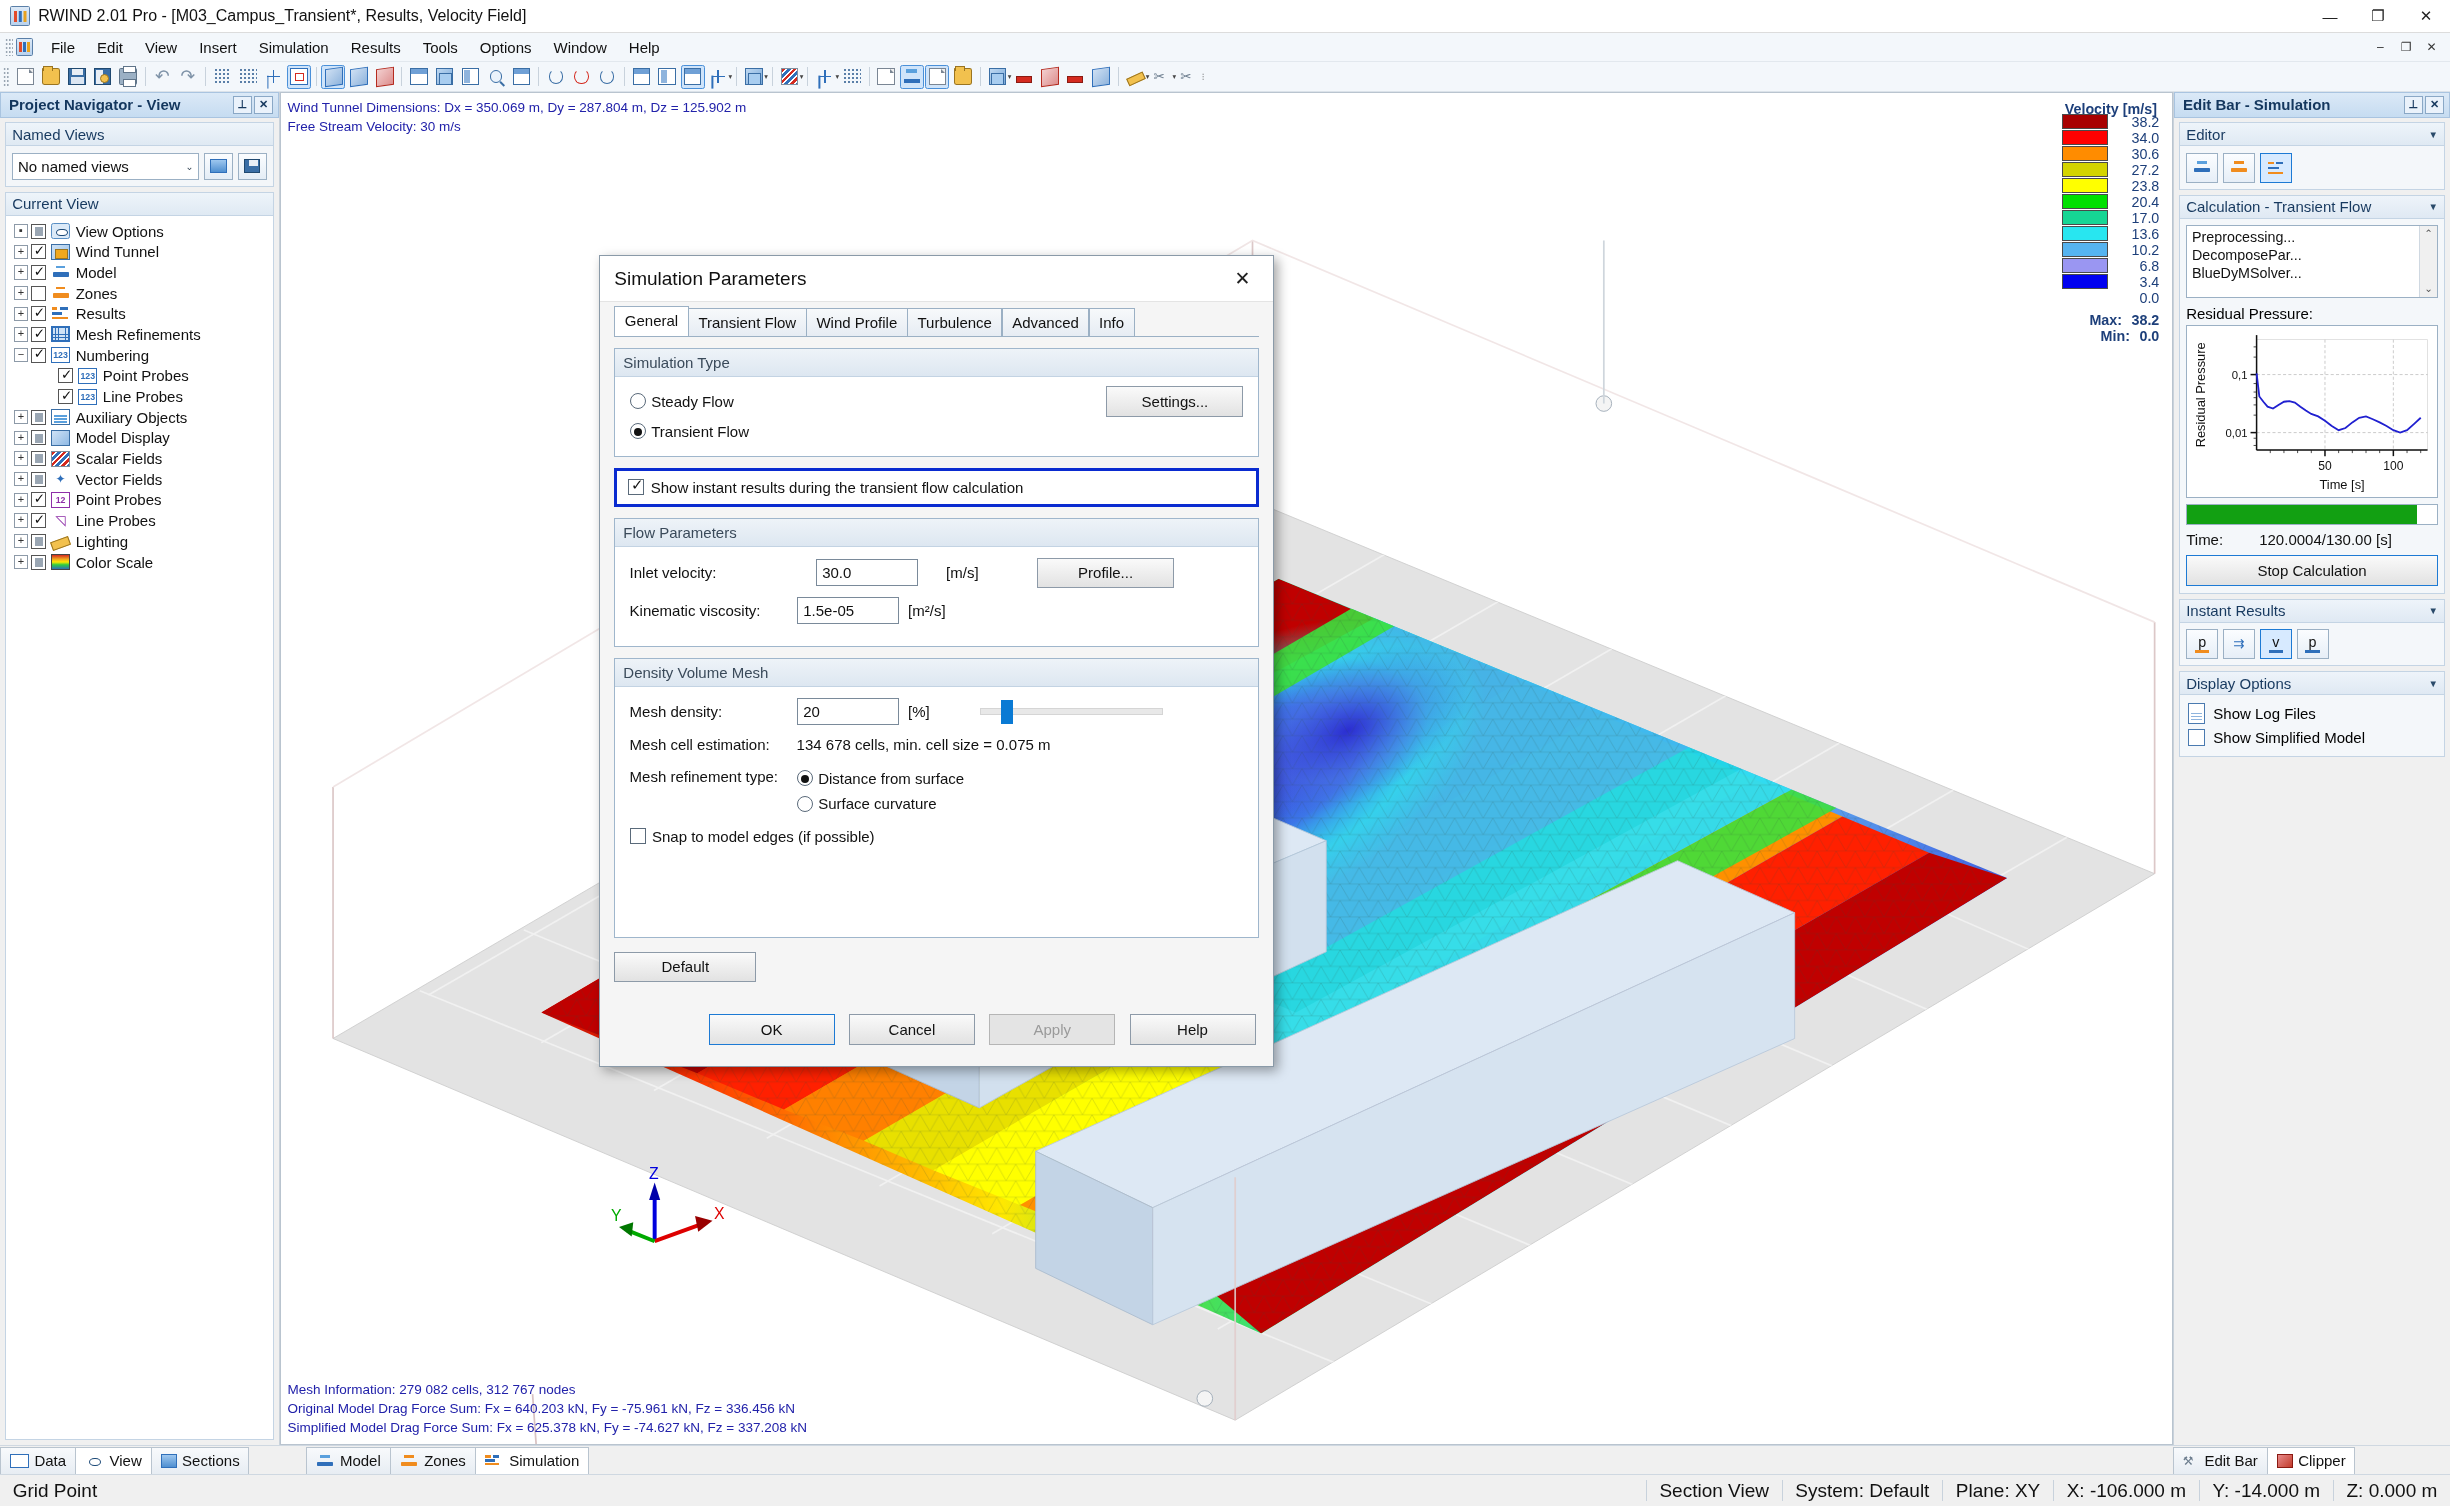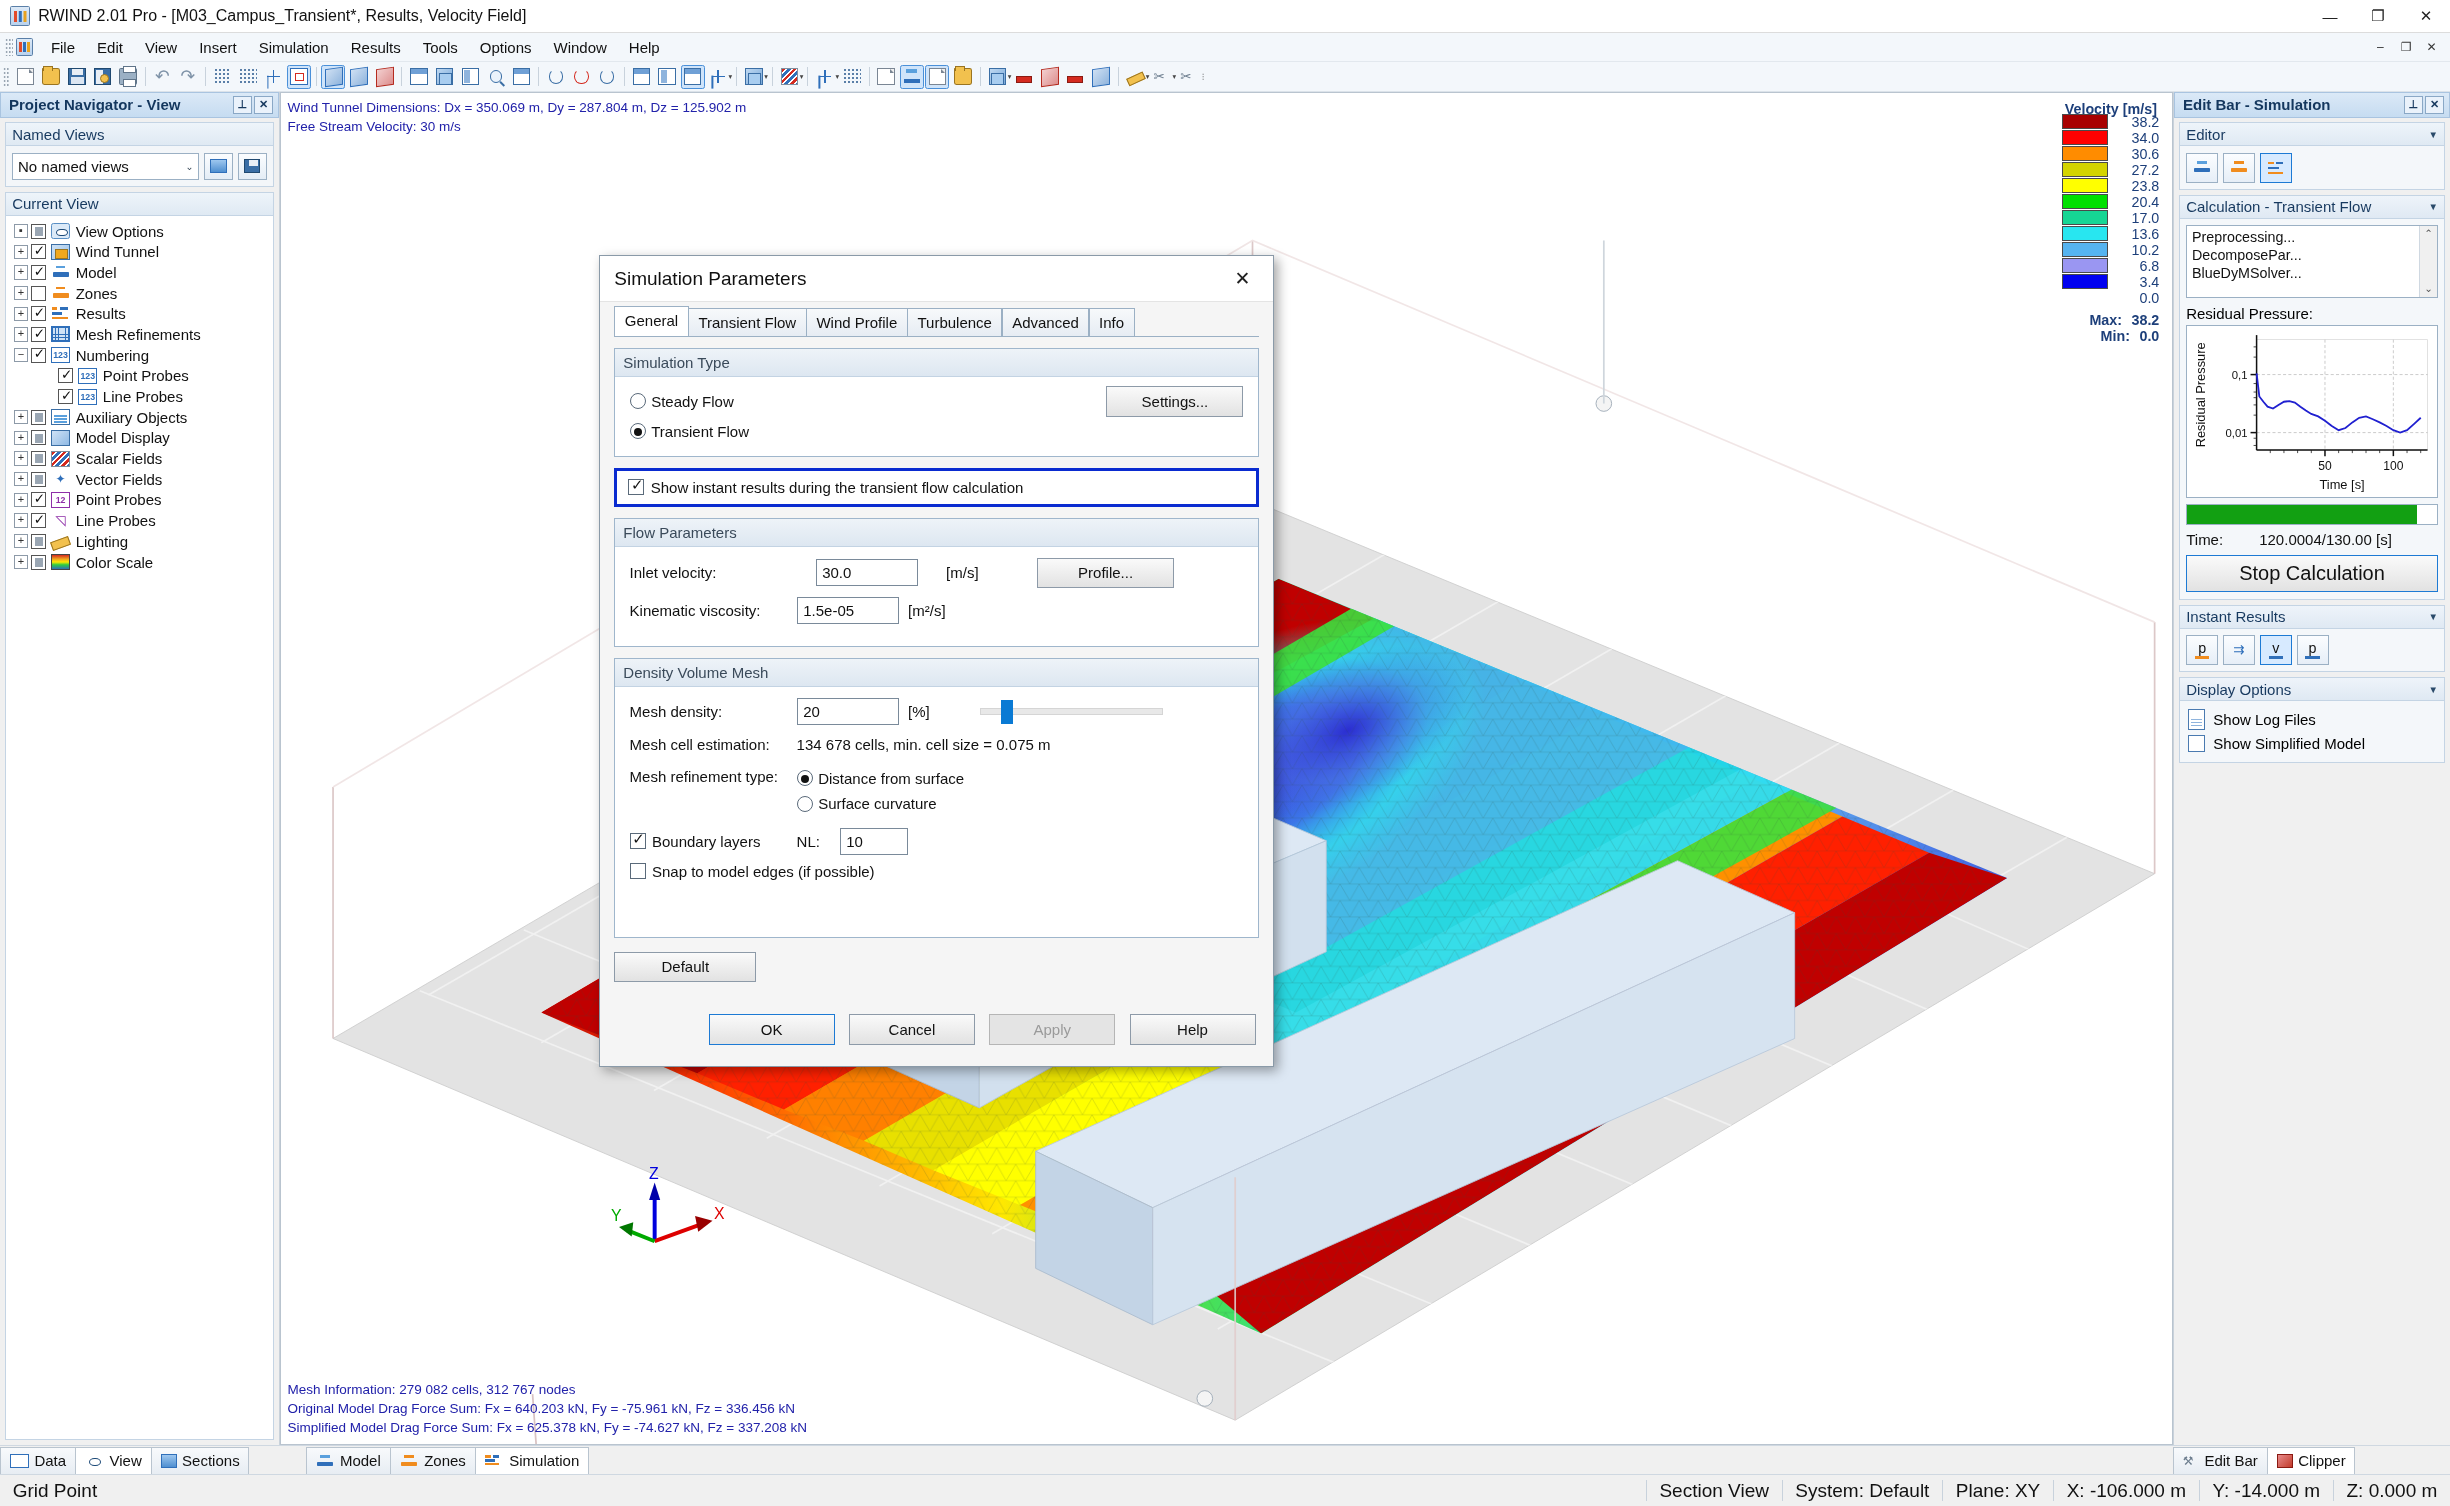--- a/index.html
+++ b/index.html
@@ -272,21 +272,21 @@
   .ebtn.sel{ border:1.6px solid #1d7ad4; background:#d7eaff;}
   .logbox{ height:73px; border:0.8px solid #9bb0c4; background:#fff; font-size:14.3px; padding:3.2px 4.8px;
     position:relative; line-height:1.25; color:#111; overflow:hidden;}
   .logbox .sb{ position:absolute; right:0; top:0; bottom:0; width:17.5px; background:#f0f0f0;
     border-left:0.8px solid #cfd8e1; display:flex; flex-direction:column; justify-content:space-between;
     align-items:center; font-size:10.3px; color:#555; padding:1.6px 0;}
   .chart{ border:0.8px solid #9bb0c4; background:#fff; height:173px; position:relative; margin-top:3.2px;}
   .progress{ height:20.7px; border:0.8px solid #9bb0c4; background:#fff; position:relative; margin-top:6.4px;}
   .progress .fill{ position:absolute; left:0; top:0; bottom:0; background:#12a012; }
   .timerow{ display:flex; font-size:15px; margin-top:6.4px; color:#111;}
-  .stopbtn{ margin-top:6.4px; width:100%; text-align:center; padding:6.4px 0; font-size:20px;
+  .stopbtn{ margin-top:6.4px; width:100%; text-align:center; padding:6.4px 0; font-size:15px;
     background:linear-gradient(#fafafa,#e2e2e2); border:1.6px solid #1d7ad4; color:#111;}
   .optrow{ display:flex; align-items:center; height:24px; font-size:15px; padding-left:1.6px;}
   .doc-ic{ width:17.5px;height:20.7px;background:#fff;border:0.8px solid #4a7ab0; margin-right:8px; position:relative;}
   .doc-ic::after{content:"";position:absolute;left:2.4px;top:3.2px;right:2.4px;height:12.7px;
     background:repeating-linear-gradient(0deg,#8fb4dd 0 0.8px,#fff 0.8px 3.2px);}
   .sq-ic{ width:17.5px;height:17.5px;background:#fff;border:0.8px solid #4a7ab0; margin-right:8px;}
 
   
   .bottom-tabs{ height:29px; display:flex; align-items:flex-end; background:#f0f0f0;
      border-top:0.8px solid #cfd8e1; flex:0 0 29px;}
@@ -923,28 +923,20 @@
                   <span class="row" style="height:25.5px;">
                     <span class="radio on"></span>
                     <span class="lbl">Distance from surface</span>
                   </span>
                   <span class="row" style="height:25.5px;">
                     <span class="radio"></span>
                     <span class="lbl">Surface curvature</span>
                   </span>
                 </span>
               </div>
-              <div class="row" style="margin-bottom:8px;">
-                <span class="row" style="width:167px;">
-                  <span class="chk on"></span>
-                  <span class="lbl">Boundary layers</span>
-                </span>
-                <span class="lbl" style="width:43px;">NL:</span>
-                <span class="inp" style="width:68px;">10</span>
-              </div>
               <div class="row">
                 <span class="chk"></span>
                 <span class="lbl">Snap to model edges (if possible)</span>
               </div>
             </div>
           </div>
 
           <div style="padding:14.3px 0 11px 0;">
             <span class="btn" style="min-width:142px;display:inline-block;">Default</span>
           </div>

